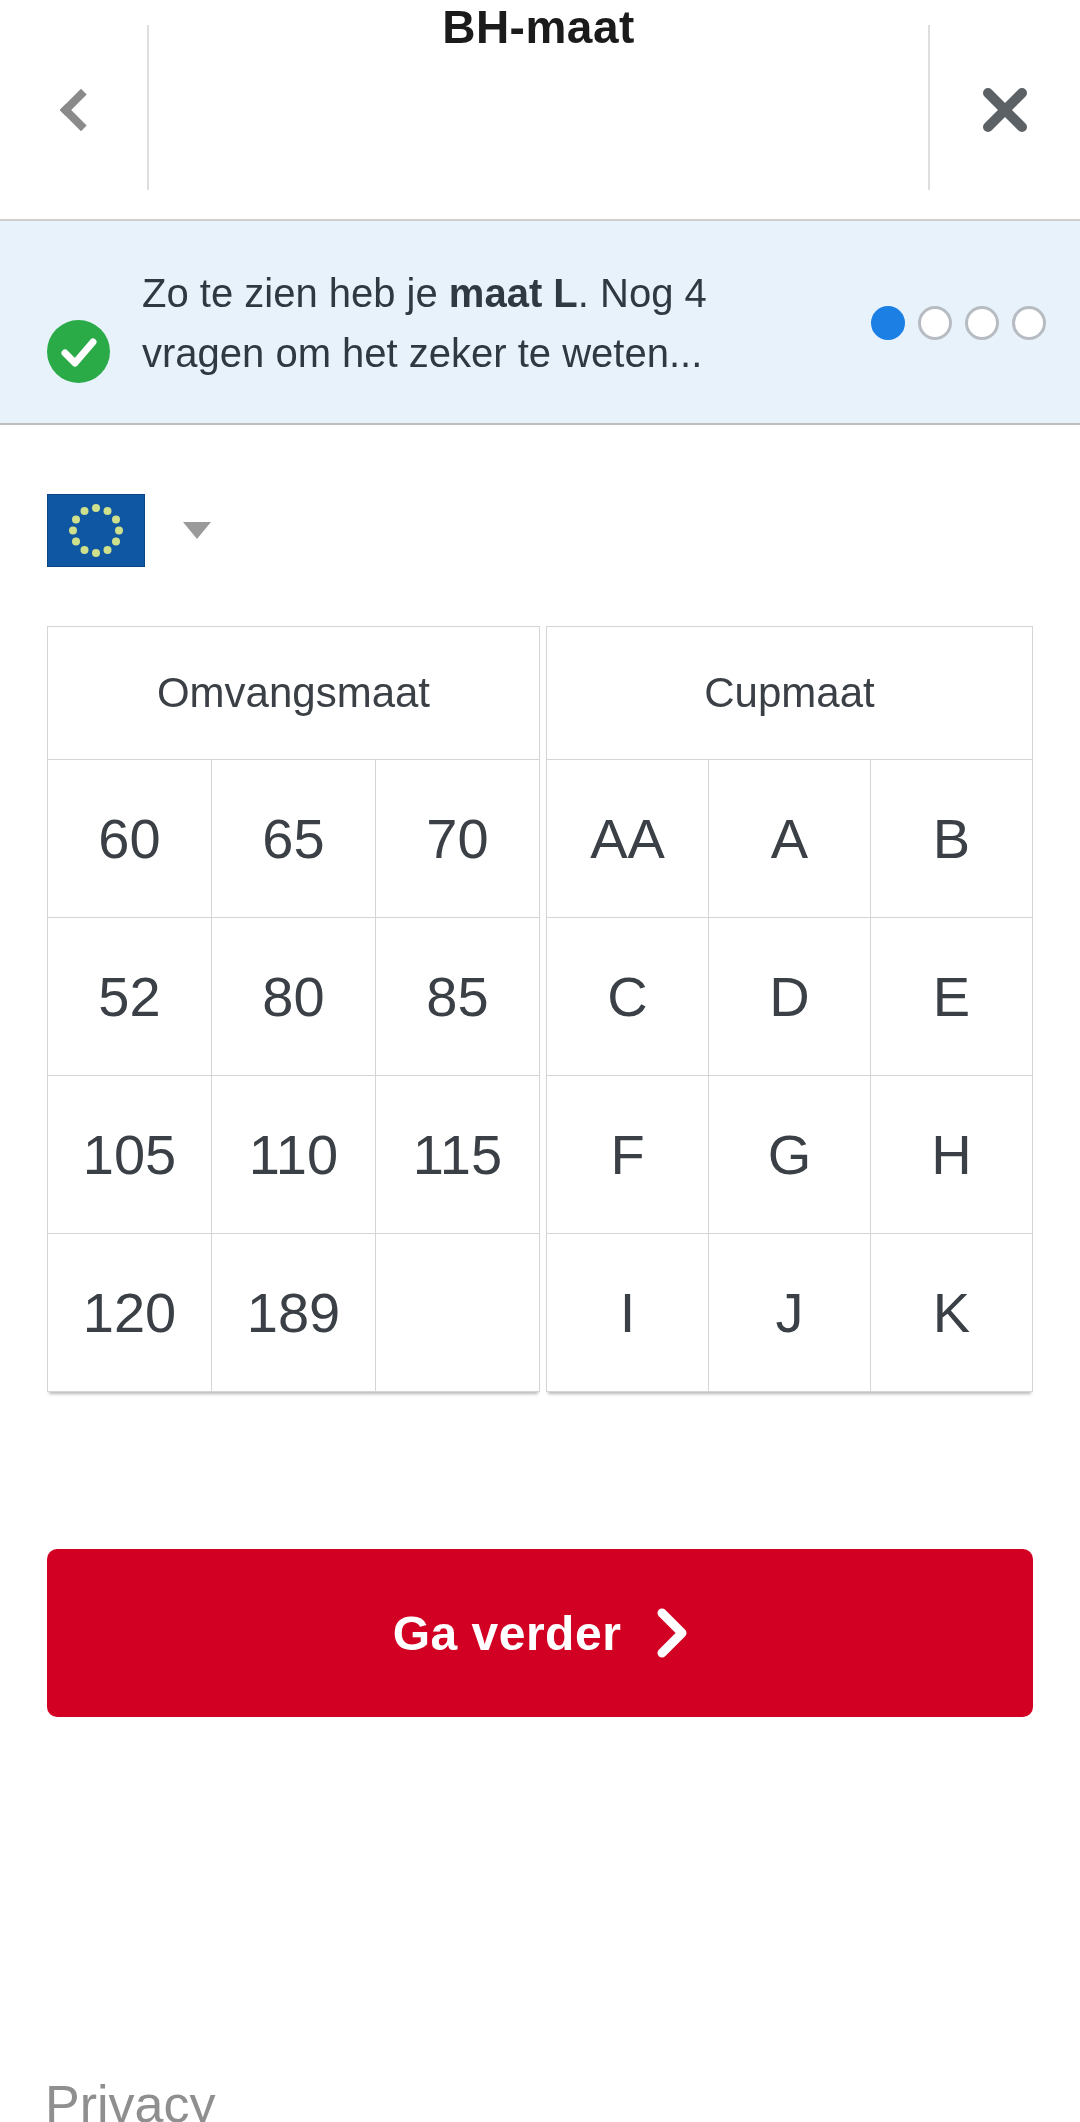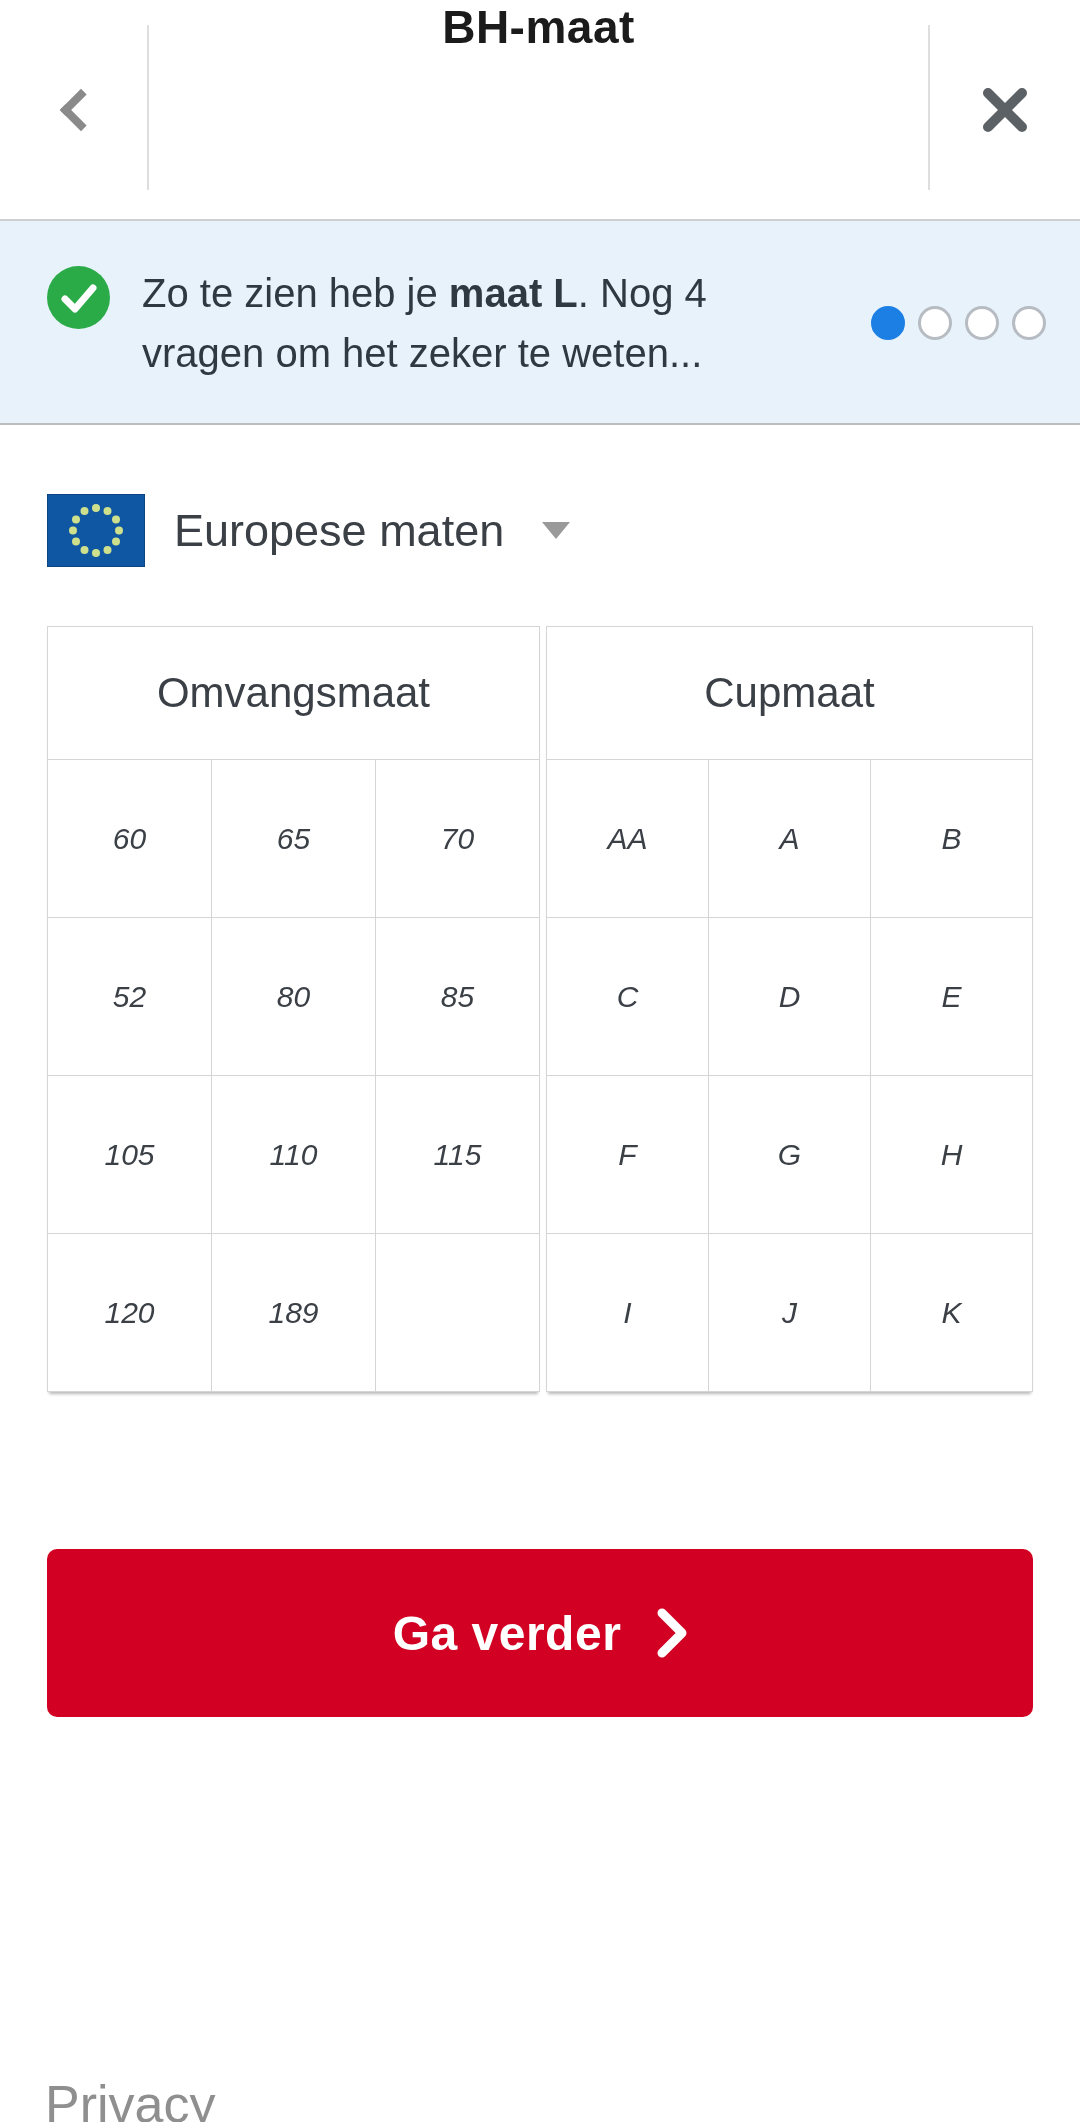--- a/index.html
+++ b/index.html
@@ -65,21 +65,21 @@
     height: 30px;
     border-left: 8px solid #8a8a8a;
     border-bottom: 8px solid #8a8a8a;
     transform: rotate(45deg);
     margin-left: 14px;
   }
 
   
   .banner {
     display: flex;
-    align-items: flex-start;
+    align-items: flex-end;
     background: #e8f2fb;
     border-bottom: 2px solid #bdbdbd;
     padding: 42px 32px 40px 47px;
     min-height: 189px;
   }
   .check-circle {
     flex: 0 0 auto;
     width: 63px;
     height: 63px;
     margin-top: 3px;
@@ -159,23 +159,22 @@
     background: #ffffff;
     color: #3b4046;
     font-weight: normal;
   }
   .size-table th {
     height: 133px;
     font-size: 42px;
   }
   .size-table td {
     height: 158px;
-    font-size: 30px;
-    cursor: pointer;
-    font-style: italic;
+    font-size: 56px;
+    cursor: pointer;
   }
   .band-table td, .band-table th { width: 164px; }
   .cup-table td,  .cup-table th  { width: 162px; }
 
   
   .cta-button {
     display: flex;
     align-items: center;
     justify-content: center;
     gap: 36px;
@@ -253,21 +252,20 @@
         <circle cx="69" cy="47.5" r="4"></circle>
         <circle cx="60.5" cy="55.9" r="4"></circle>
         <circle cx="49" cy="59" r="4"></circle>
         <circle cx="37.5" cy="55.9" r="4"></circle>
         <circle cx="29" cy="47.5" r="4"></circle>
         <circle cx="26" cy="36.5" r="4"></circle>
         <circle cx="29" cy="25.5" r="4"></circle>
         <circle cx="37.5" cy="17.1" r="4"></circle>
       </g>
     </svg>
-    <span class="unit-label">Europese maten</span>
     <span class="caret-down"></span>
   </button>
 
   <div class="table-wrap">
     <table class="size-table band-table">
       <tbody>
           <tr>
         <th colspan="3">Omvangsmaat</th>
       </tr>
       <tr>

